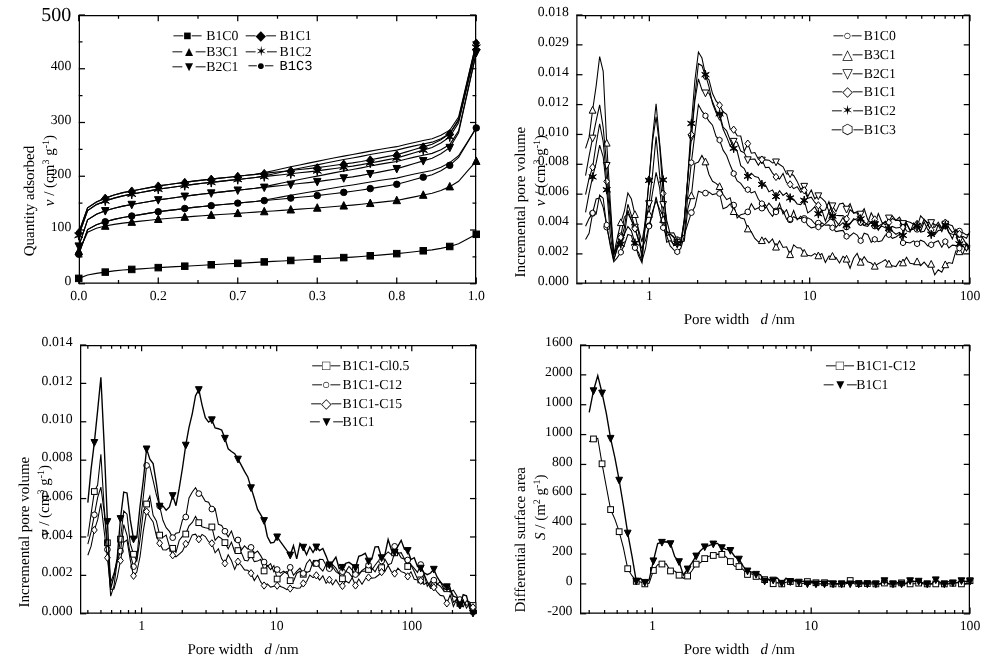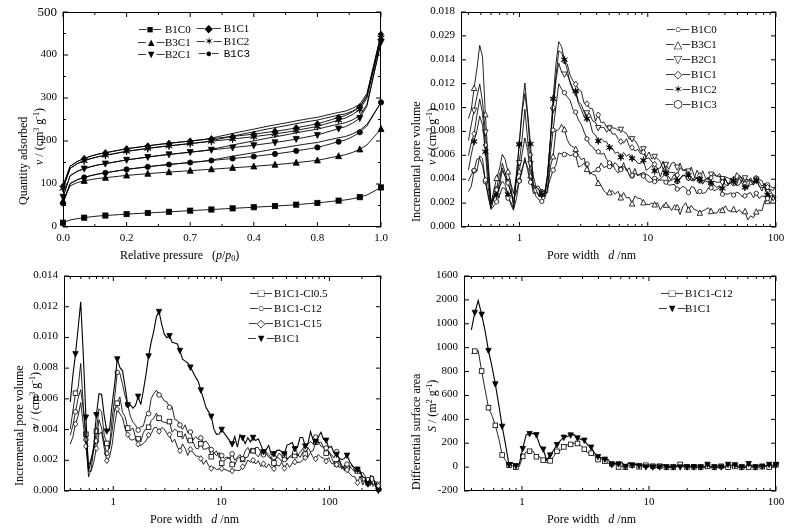--- a/index.html
+++ b/index.html
@@ -29,23 +29,20 @@
     <div class="panel-letter" style="left:78px;top:18px;">(a)</div>
     <div class="plot-area" id="pa" style="left:63px;top:12px;width:318px;height:215px;"></div>
 
     <div class="ylab" style="left:16px;top:205px;transform:rotate(-90deg);">
       Quantity adsorbed
     </div>
     <div class="ylab" style="left:32px;top:165px;transform:rotate(-90deg);">
       <span class="ital">v</span> / (cm<span class="sup">3</span> g<span class="sup">-1</span>)
     </div>
 
-    <div class="xlab" style="left:120px;top:248px;">
-      Relative pressure &nbsp;&nbsp;(<span class="ital">p</span>/<span class="ital">p</span><span class="sub">0</span>)
-    </div>
   <svg width="397" height="264" viewBox="0 0 397 264" style="position: absolute; left: 0px; top: 0px;">
         <line x1="63" y1="227" x2="63" y2="222" stroke="#000" stroke-width="1"></line>
         <line x1="63" y1="12" x2="63" y2="17" stroke="#000" stroke-width="1"></line>
         <line x1="126.6" y1="227" x2="126.6" y2="222" stroke="#000" stroke-width="1"></line>
         <line x1="126.6" y1="12" x2="126.6" y2="17" stroke="#000" stroke-width="1"></line>
         <line x1="190.2" y1="227" x2="190.2" y2="222" stroke="#000" stroke-width="1"></line>
         <line x1="190.2" y1="12" x2="190.2" y2="17" stroke="#000" stroke-width="1"></line>
         <line x1="253.79999999999998" y1="227" x2="253.79999999999998" y2="222" stroke="#000" stroke-width="1"></line>
         <line x1="253.79999999999998" y1="12" x2="253.79999999999998" y2="17" stroke="#000" stroke-width="1"></line>
         <line x1="317.4" y1="227" x2="317.4" y2="222" stroke="#000" stroke-width="1"></line>
@@ -187,29 +184,29 @@
         <circle cx="275" cy="153.89999999999998" r="2.6" stroke="#000" stroke-width="0.8" fill="#000"></circle>
         <circle cx="296.2" cy="150.89" r="2.6" stroke="#000" stroke-width="0.8" fill="#000"></circle>
         <circle cx="317.4" cy="147.45" r="2.6" stroke="#000" stroke-width="0.8" fill="#000"></circle>
         <circle cx="338.6" cy="141.71666666666667" r="2.6" stroke="#000" stroke-width="0.8" fill="#000"></circle>
         <circle cx="359.8" cy="132.25666666666666" r="2.6" stroke="#000" stroke-width="0.8" fill="#000"></circle>
         <circle cx="381" cy="102.30000000000001" r="2.6" stroke="#000" stroke-width="0.8" fill="#000"></circle>
       </svg>
       <div class="ticklabel" style="left: 63px; top: 231px; font-size: 11px; transform: translateX(-50%);">0.0</div>
       <div class="ticklabel" style="left: 126.6px; top: 231px; font-size: 11px; transform: translateX(-50%);">0.2</div>
       <div class="ticklabel" style="left: 190.2px; top: 231px; font-size: 11px; transform: translateX(-50%);">0.7</div>
-      <div class="ticklabel" style="left: 253.8px; top: 231px; font-size: 11px; transform: translateX(-50%);">0.4</div>
+      <div class="ticklabel" style="left: 253.8px; top: 231px; font-size: 11px; transform: translateX(-50%);">0.3</div>
       <div class="ticklabel" style="left: 317.4px; top: 231px; font-size: 11px; transform: translateX(-50%);">0.8</div>
       <div class="ticklabel" style="left: 381px; top: 231px; font-size: 11px; transform: translateX(-50%);">1.0</div>
       <div class="ticklabel" style="left: 57px; top: 219px; font-size: 11px; transform: translateX(-100%);">0</div>
       <div class="ticklabel" style="left: 57px; top: 176px; font-size: 11px; transform: translateX(-100%);">100</div>
       <div class="ticklabel" style="left: 57px; top: 133px; font-size: 11px; transform: translateX(-100%);">200</div>
       <div class="ticklabel" style="left: 57px; top: 90px; font-size: 11px; transform: translateX(-100%);">300</div>
       <div class="ticklabel" style="left: 57px; top: 47px; font-size: 11px; transform: translateX(-100%);">400</div>
-      <div class="ticklabel" style="left: 57px; top: 4px; font-size: 13px; transform: translateX(-100%);">500</div>
+      <div class="ticklabel" style="left: 57px; top: 4px; font-size: 16px; transform: translateX(-100%);">500</div>
       <div class="legend" style="left: 138px; top: 22px;">
         <table style="border-collapse:collapse;font-size:11px;">
           <tbody>
             <tr>
               <td style="padding:0 6px 0 0;"><span style="display:inline-block;width:24px;text-align:center;">─■─</span><span style="margin-left:3px;">B1C0</span></td>
               <td style="padding:0 6px 0 0;"><span style="display:inline-block;width:24px;text-align:center;">─◆─</span><span style="margin-left:3px;">B1C1</span></td>
             </tr>
             <tr>
               <td style="padding:0 6px 0 0;"><span style="display:inline-block;width:24px;text-align:center;">─▲─</span><span style="margin-left:3px;">B3C1</span></td>
               <td style="padding:0 6px 0 0;"><span style="display:inline-block;width:24px;text-align:center;">─✶─</span><span style="margin-left:3px;">B1C2</span></td>

